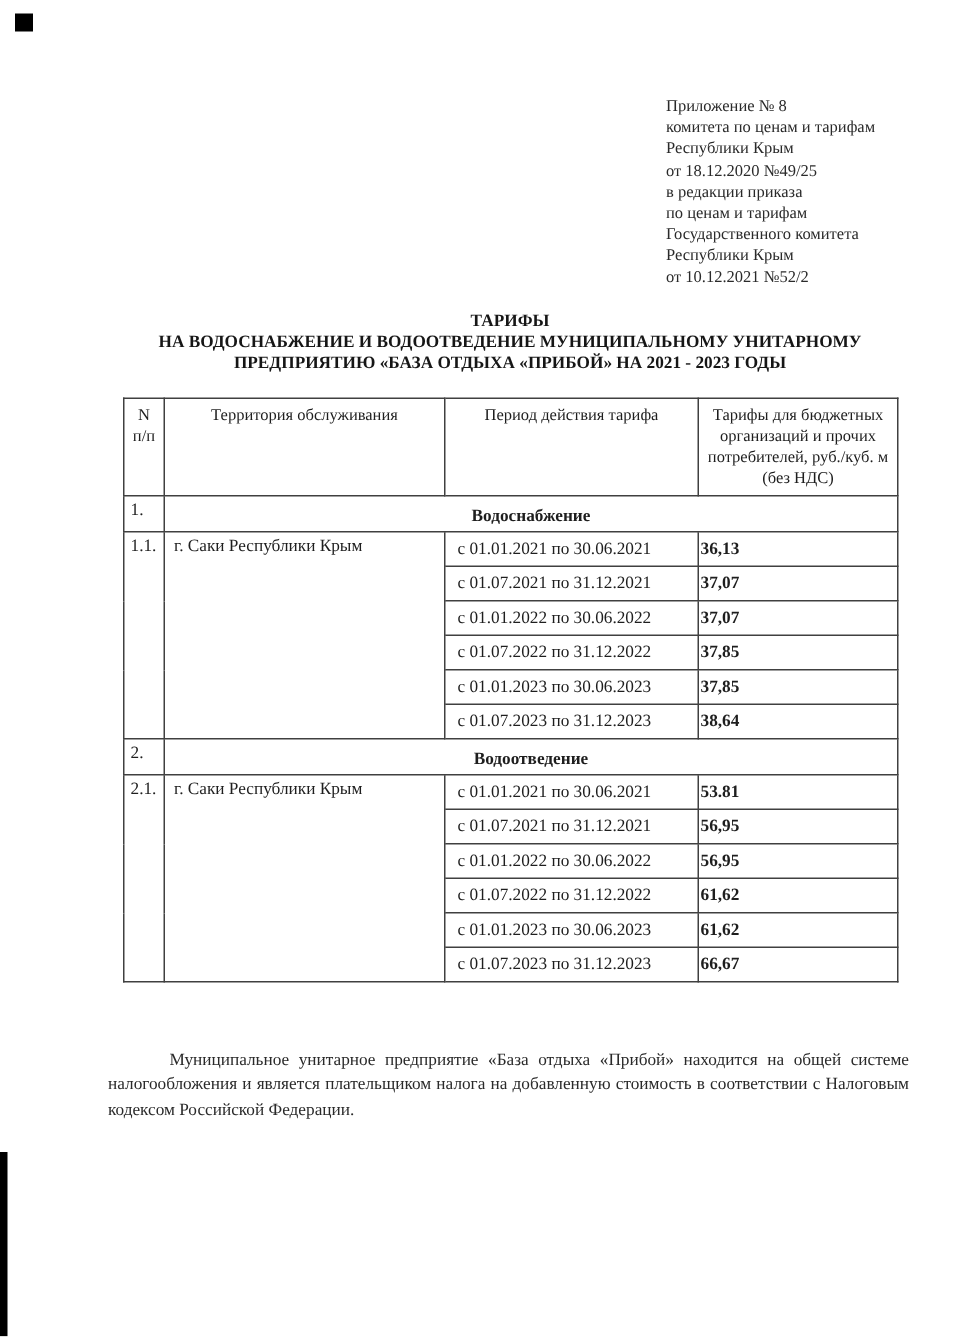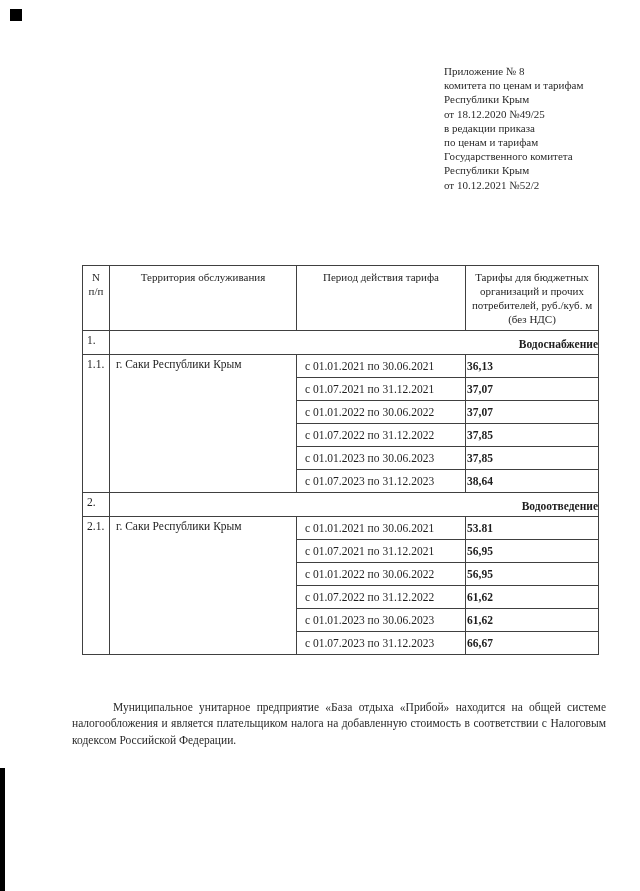--- a/index.html
+++ b/index.html
@@ -33,21 +33,21 @@
   tr.head-row { height:65px; }
   th { font-weight:normal; vertical-align:top; text-align:center;
        font-size:11px; line-height:14px; padding:4px 3px 0 3px; }
   th.th-num { white-space:pre-line; }
 
   tr.section-row { height:24px; }
   tr.period-row  { height:23px; }
 
   td.num  { vertical-align:top; text-align:left; padding:3px 2px 0 4px; }
   td.terr { vertical-align:top; text-align:left; padding:3px 4px 0 6px; }
-  td.section-name { text-align:right; font-weight:bold; padding:2px 0 0 0;margin-top:19px; }
+  td.section-name { text-align:center; font-weight:bold; padding:2px 0 0 0;margin-top:19px; }
   td.period { text-align:left; vertical-align:middle; padding-left:8px;margin-left:25px; }
   td.tariff { text-align:left; vertical-align:middle;font-weight:bold; }
 
   
   .footnote { position:absolute; top:699px; left:72px; width:534px;
               text-align:justify; text-indent:41px; font-size:11.5px;
               line-height:16.3px; color:#2a2a2a; }
 </style>
 </head>
 <body>
@@ -62,20 +62,25 @@
     <div class="line">комитета по ценам и тарифам</div>
     <div class="line">Республики Крым</div>
     <div class="line">от 18.12.2020 №49/25</div>
     <div class="line">в редакции приказа</div>
     <div class="line">по ценам и тарифам</div>
     <div class="line">Государственного комитета</div>
     <div class="line">Республики Крым</div>
     <div class="line">от 10.12.2021 №52/2</div>
   </div>
 
+  <div class="title">
+    <div>ТАРИФЫ</div>
+    <div>НА ВОДОСНАБЖЕНИЕ И ВОДООТВЕДЕНИЕ МУНИЦИПАЛЬНОМУ УНИТАРНОМУ</div>
+    <div>ПРЕДПРИЯТИЮ «БАЗА ОТДЫХА «ПРИБОЙ» НА 2021 - 2023 ГОДЫ</div>
+  </div>
 
   <table class="tariffs">
     <colgroup>
         <col class="c1">
         <col class="c2">
         <col class="c3">
         <col class="c4">
       </colgroup>
     <thead>
       <tr class="head-row">

